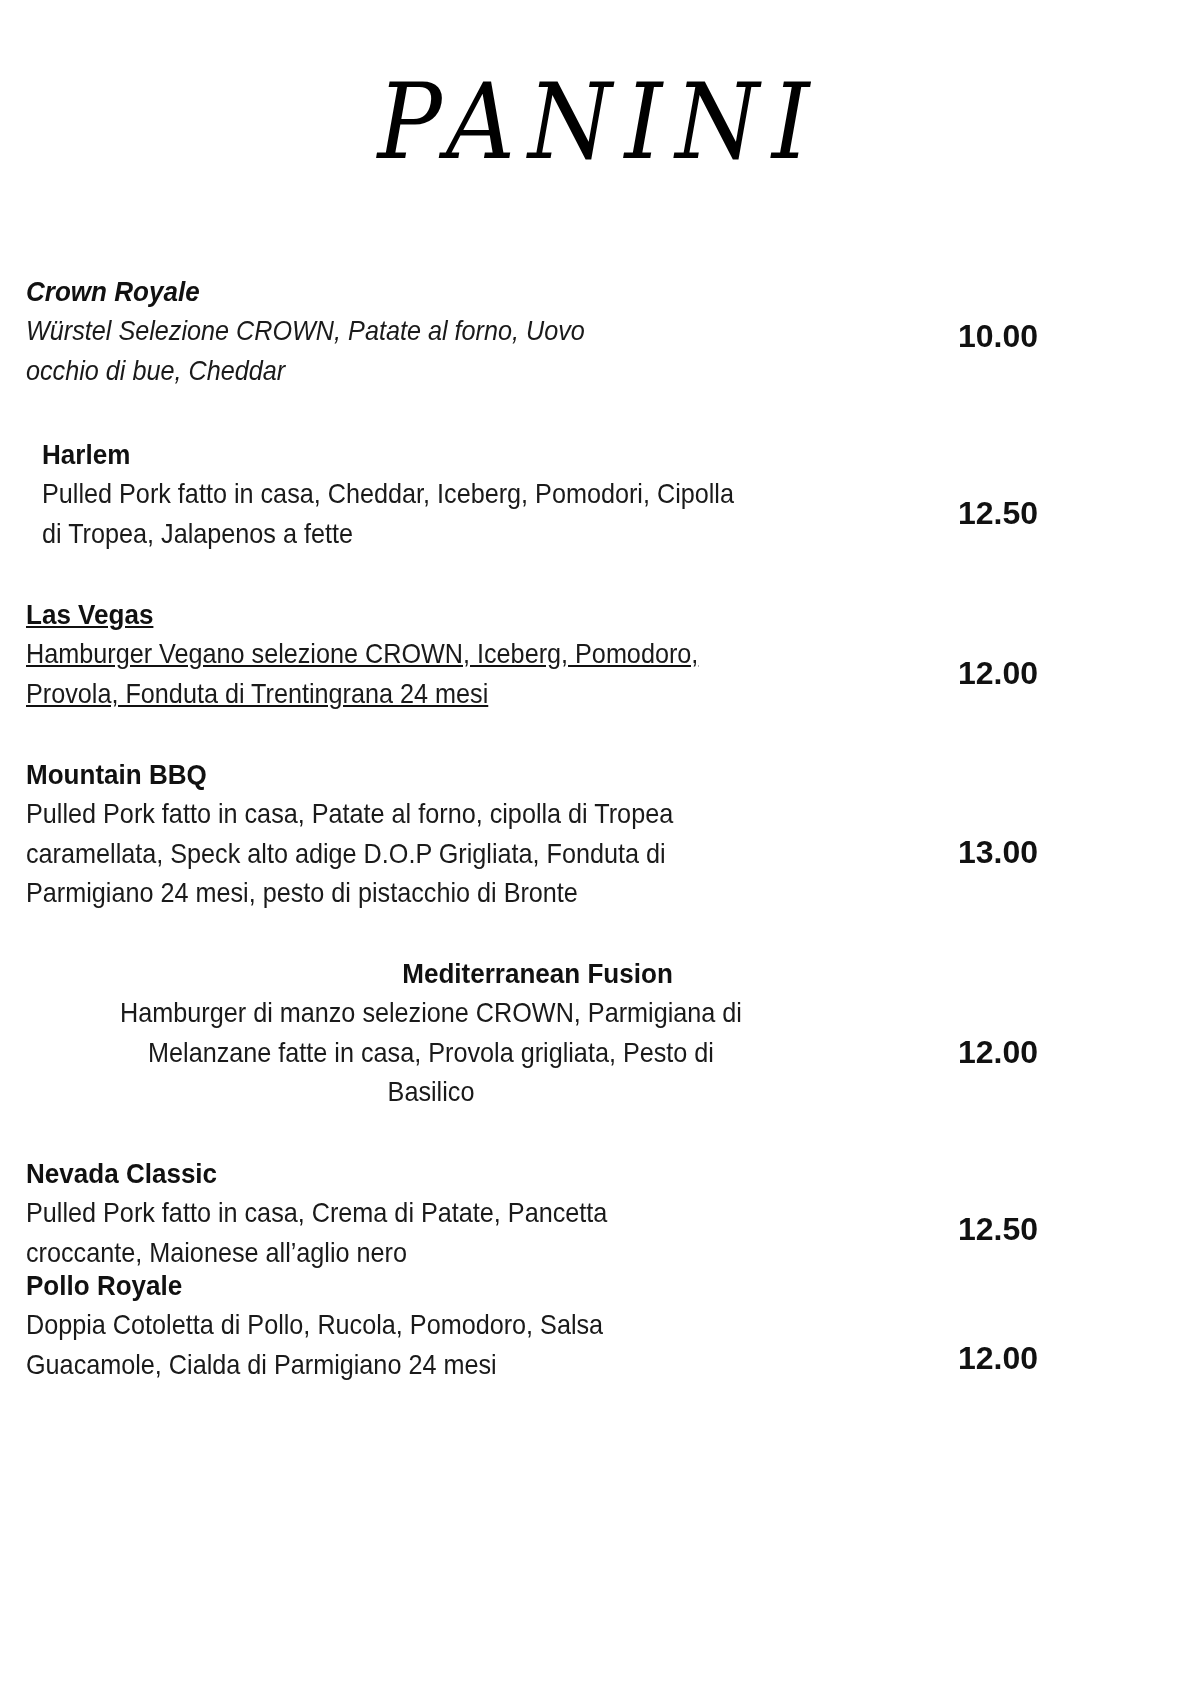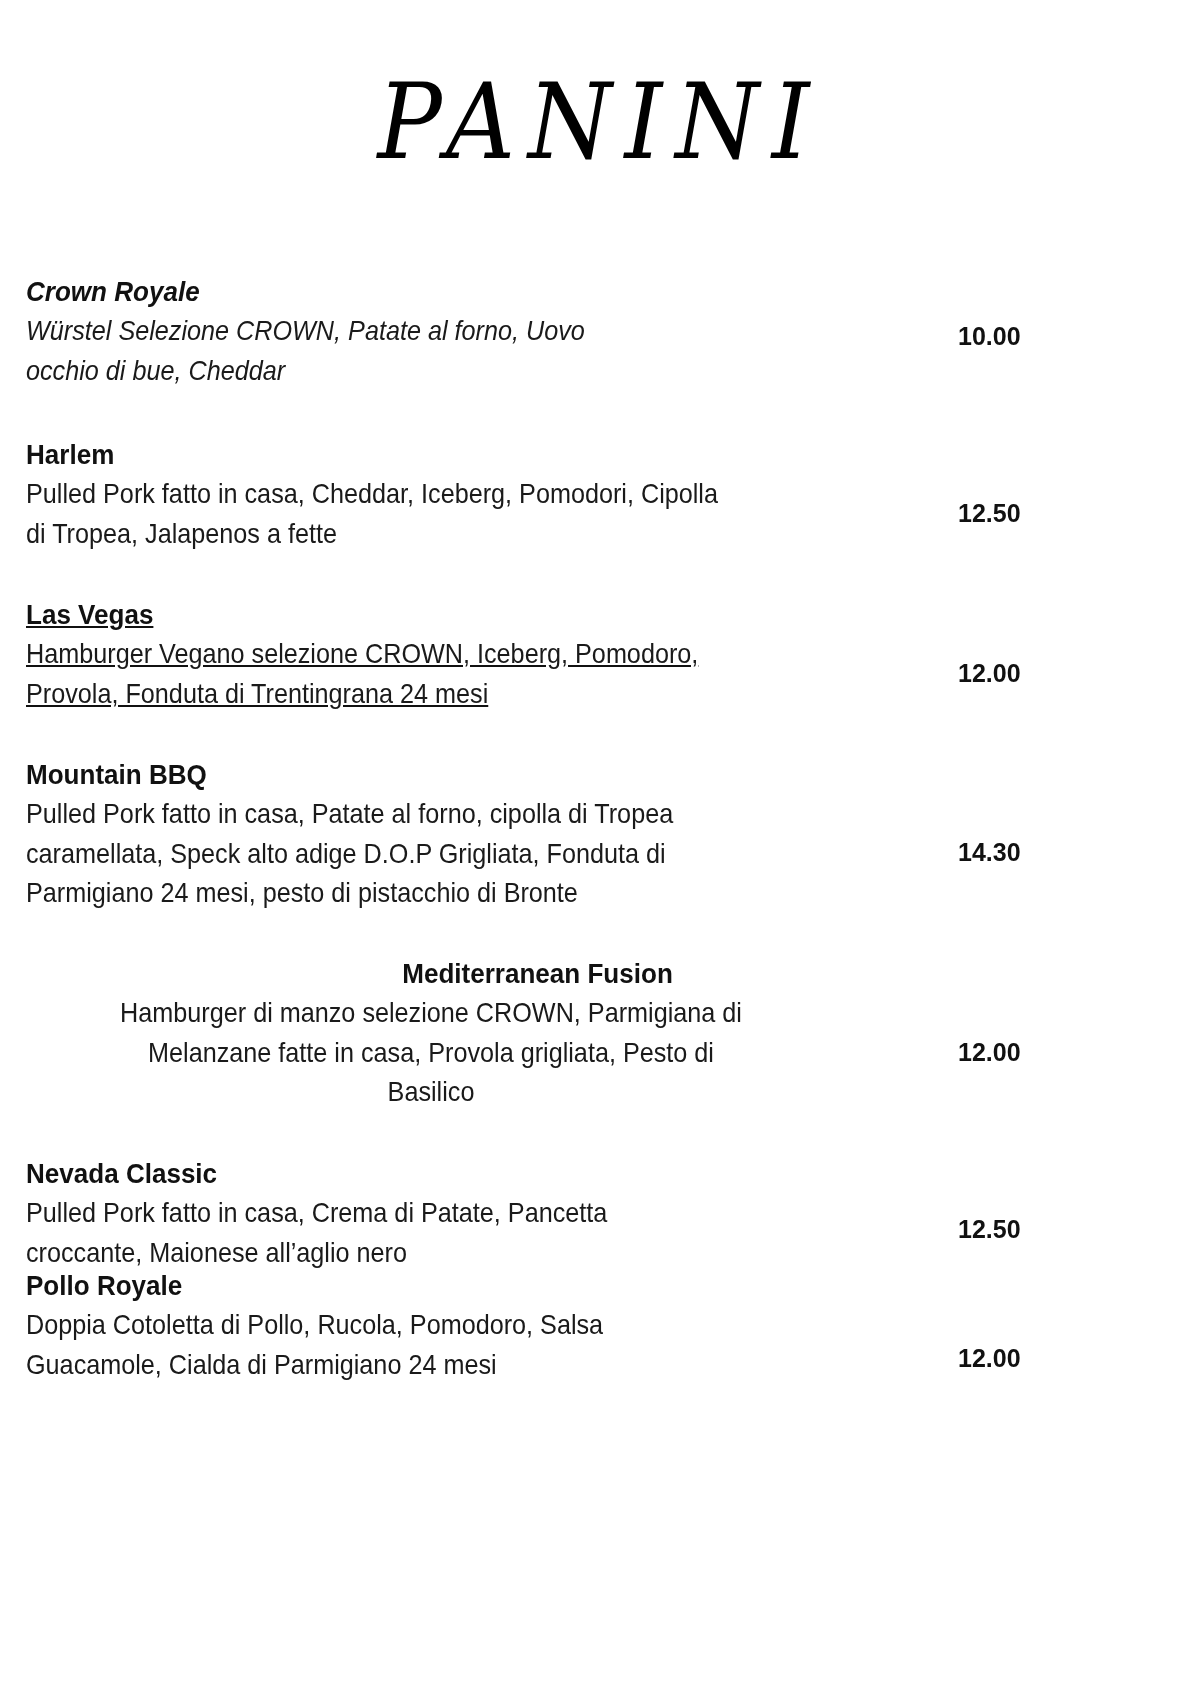--- a/index.html
+++ b/index.html
@@ -49,59 +49,59 @@
       color: #1a1a1a;
       white-space: pre-line;
       transform-origin: left;
       transform: scaleX(0.9);
       width: 900px;
     }
     .item-price {
       position: absolute;
       left: 958px;
       font-weight: bold;
-      font-size: 25px;
+      font-size: 32px;
       color: #111111;
       line-height: 36px;
     }
   </style>
 </head>
 <body>
 
 <div>
   <h1 class="title" style="margin:0;font-weight:normal;">PANINI</h1>
 
   <div class="item" style="top:273px;font-style:italic;">
     <div class="item-name">Crown Royale</div>
     <div class="item-desc">Würstel Selezione CROWN, Patate al forno, Uovo
 occhio di bue, Cheddar</div>
   </div>
   <div class="item-price" style="top:318px;">10.00</div>
 
-  <div class="item" style="top:436px;">
+  <div class="item" style="top:436px;margin-left:16px;">
     <div class="item-name">Harlem</div>
     <div class="item-desc">Pulled Pork fatto in casa, Cheddar, Iceberg, Pomodori, Cipolla
 di Tropea, Jalapenos a fette</div>
   </div>
   <div class="item-price" style="top:495px;">12.50</div>
 
   <div class="item" style="top:596px;text-decoration:underline;">
     <div class="item-name">Las Vegas</div>
     <div class="item-desc">Hamburger Vegano selezione CROWN, Iceberg, Pomodoro,
 Provola, Fonduta di Trentingrana 24 mesi</div>
   </div>
   <div class="item-price" style="top:655px;">12.00</div>
 
   <div class="item" style="top:756px;">
     <div class="item-name">Mountain BBQ</div>
     <div class="item-desc">Pulled Pork fatto in casa, Patate al forno, cipolla di Tropea
 caramellata, Speck alto adige D.O.P Grigliata, Fonduta di
 Parmigiano 24 mesi, pesto di pistacchio di Bronte</div>
   </div>
-  <div class="item-price" style="top:834px;">14.30</div>
+  <div class="item-price" style="top:834px;">13.00</div>
 
   <div class="item" style="top:955px;text-align:center;">
     <div class="item-name">Mediterranean Fusion</div>
     <div class="item-desc">Hamburger di manzo selezione CROWN, Parmigiana di
 Melanzane fatte in casa, Provola grigliata, Pesto di
 Basilico</div>
   </div>
   <div class="item-price" style="top:1034px;">12.00</div>
 
   <div class="item" style="top:1155px;">

